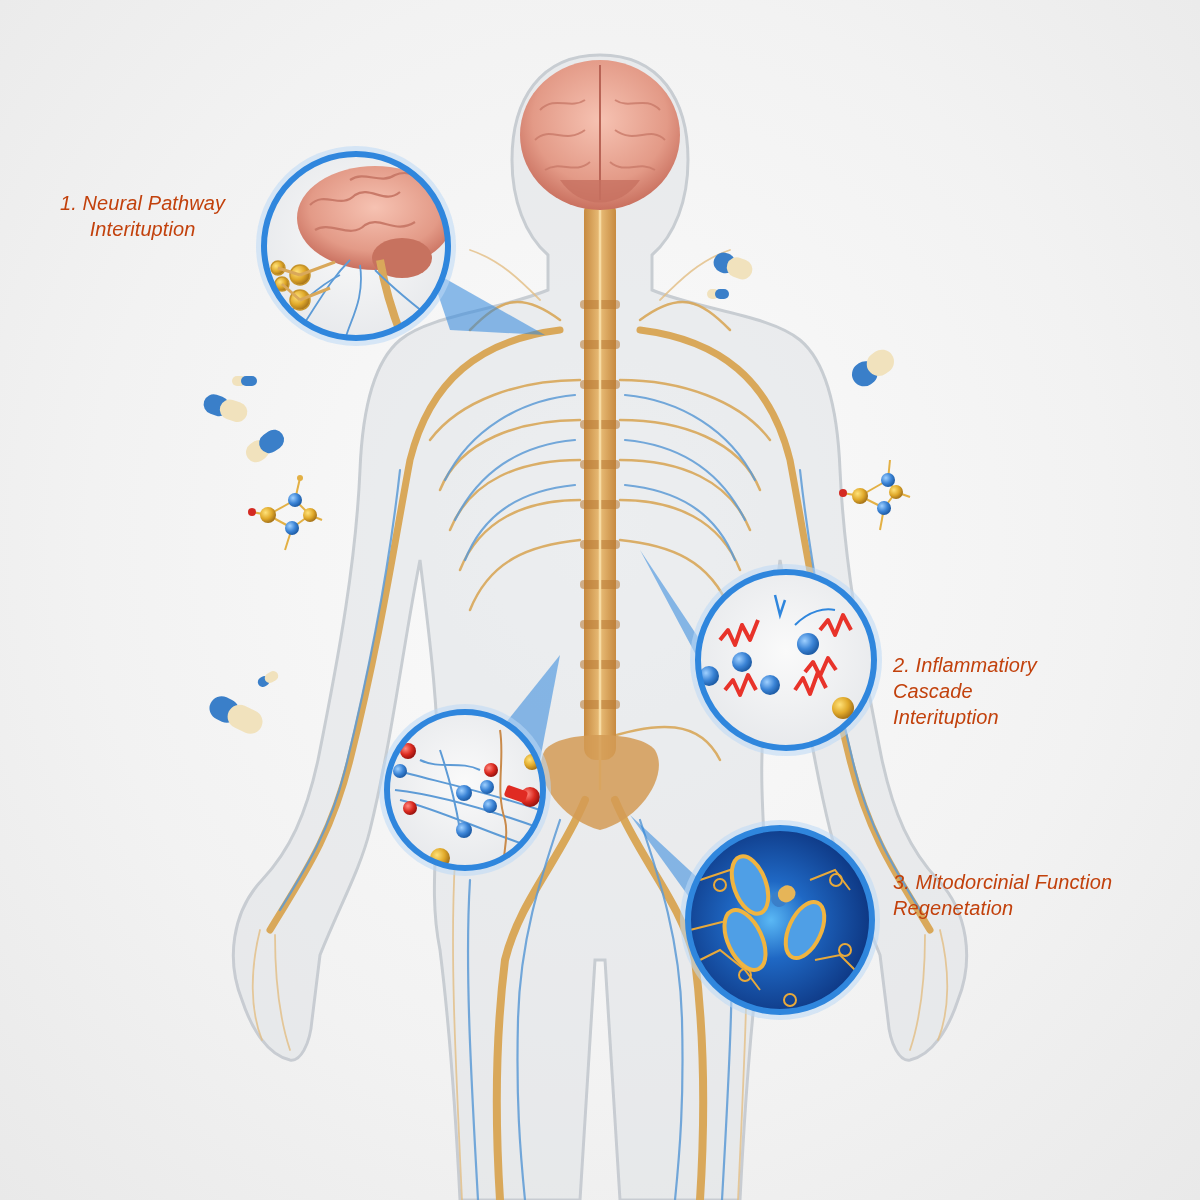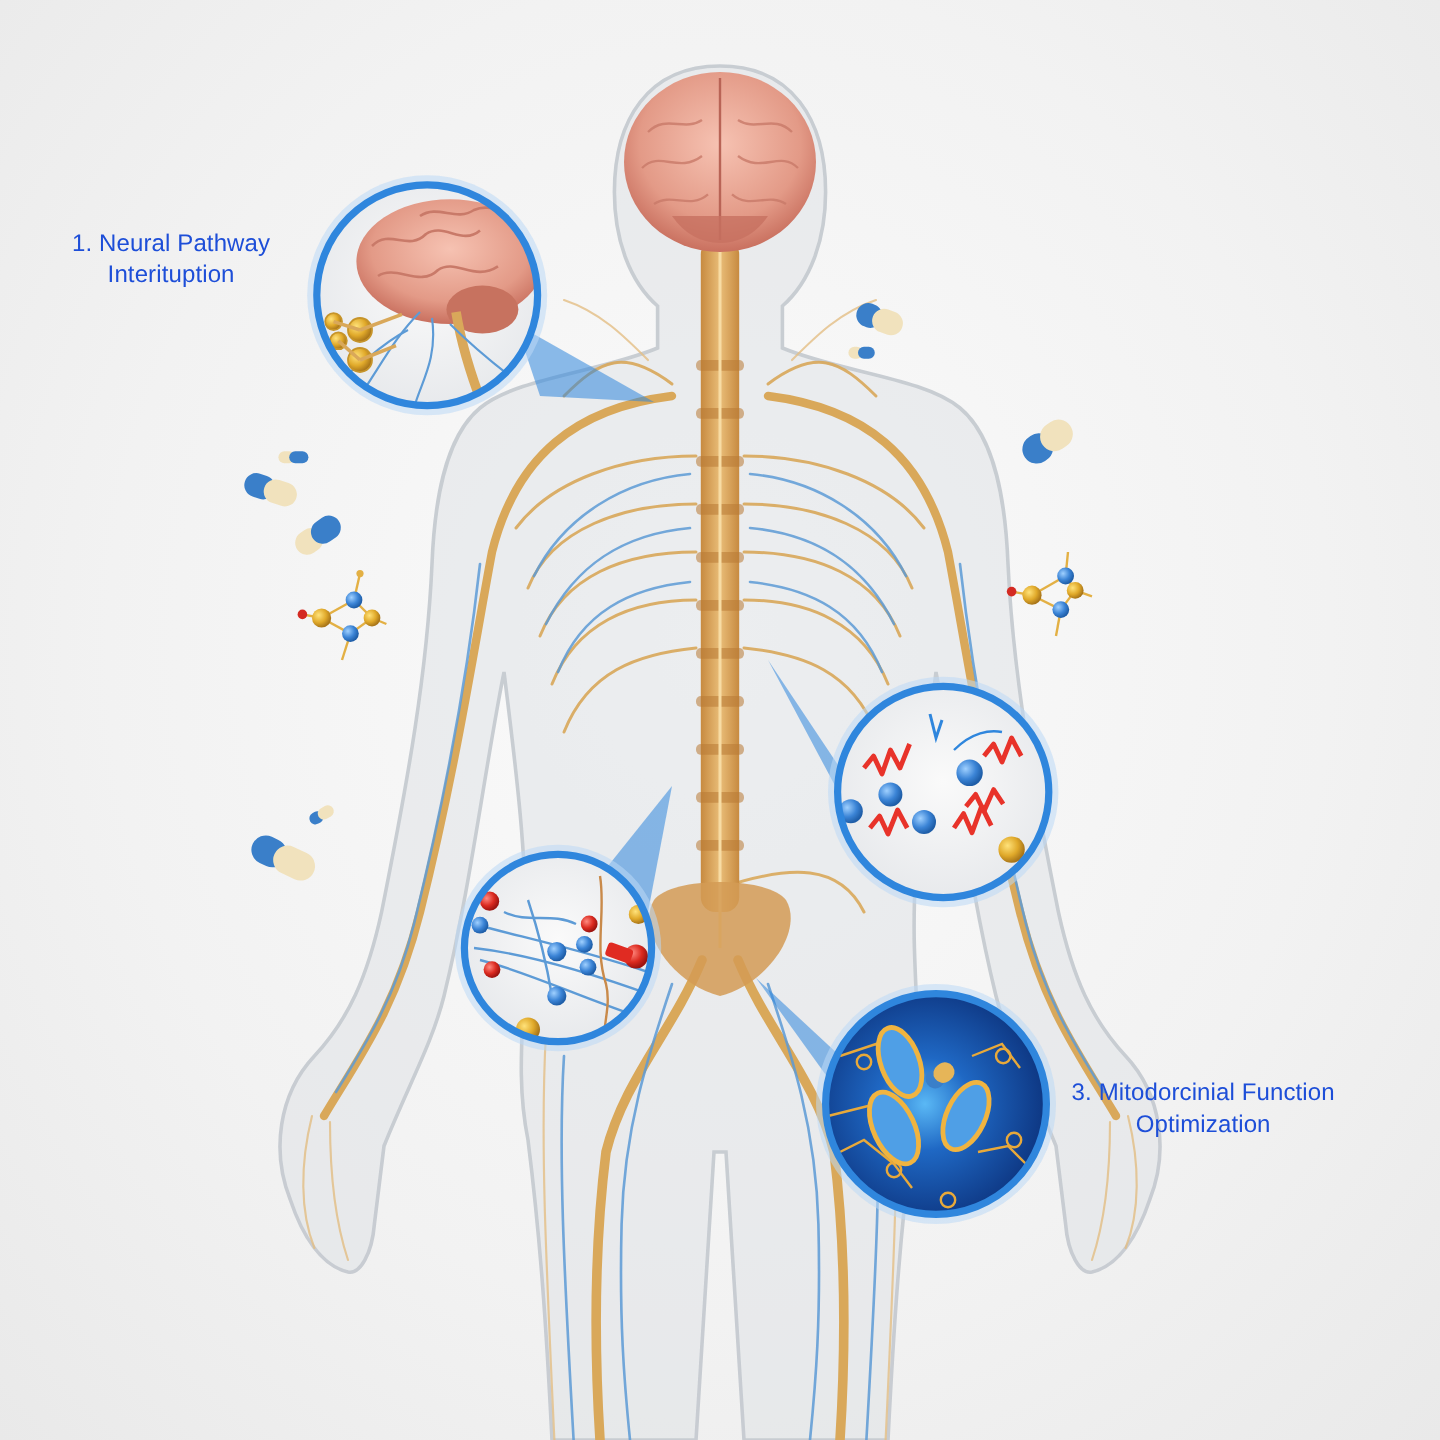--- a/index.html
+++ b/index.html
@@ -1,23 +1,23 @@
 <!DOCTYPE html>
 <html><head>
 <meta charset="utf-8">
 <style>
   html,body{margin:0;padding:0;}
   body{width:1200px;height:1200px;overflow:hidden;background:radial-gradient(ellipse at 50% 45%,#fbfbfb 0%,#f2f2f2 60%,#e9e9e9 100%);font-family:"Liberation Sans",sans-serif;position:relative;}
   .stage{position:absolute;left:0;top:0;width:1200px;height:1200px;}
   svg{position:absolute;left:0;top:0;}
-  .label{position:absolute;color:#1d4ed8;font-size:20px;line-height:26px;font-family:"Liberation Sans",sans-serif;letter-spacing:0.1px;}
+  .label{position:absolute;color:#c2410c;font-size:20px;line-height:26px;font-family:"Liberation Sans",sans-serif;letter-spacing:0.1px;font-style:italic;}
   .label span{display:block;}
   .l1{left:60px;top:190px;text-align:center;}
   .l2{left:893px;top:652px;}
-  .l3{left:893px;top:898px;text-align:center;}
+  .l3{left:893px;top:869px;}
 </style>
 </head>
 <body>
 
 <div class="stage">
 <svg width="1200" height="1200" viewBox="0 0 1200 1200">
   <defs>
     <radialGradient id="brainG" cx="50%" cy="40%" r="60%">
       <stop offset="0%" stop-color="#f6c2b2"></stop>
       <stop offset="70%" stop-color="#e39a87"></stop>
@@ -349,17 +349,22 @@
     <circle cx="884" cy="508" r="7" fill="url(#ballBlue)"></circle>
     <circle cx="896" cy="492" r="7" fill="url(#ballGold)"></circle>
     <circle cx="843" cy="493" r="4" fill="#d42a22"></circle>
   </g>
 </svg>
 
 <div class="label l1">
   <span>1. Neural Pathway</span>
   <span>Interituption</span>
 </div>
+<div class="label l2">
+  <span>2. Inflammatiory</span>
+  <span>Cascade</span>
+  <span>Interituption</span>
+</div>
 <div class="label l3">
   <span>3. Mitodorcinial Function</span>
-  <span>Optimization</span>
+  <span>Regenetation</span>
 </div>
 </div>
 
 </body></html>

